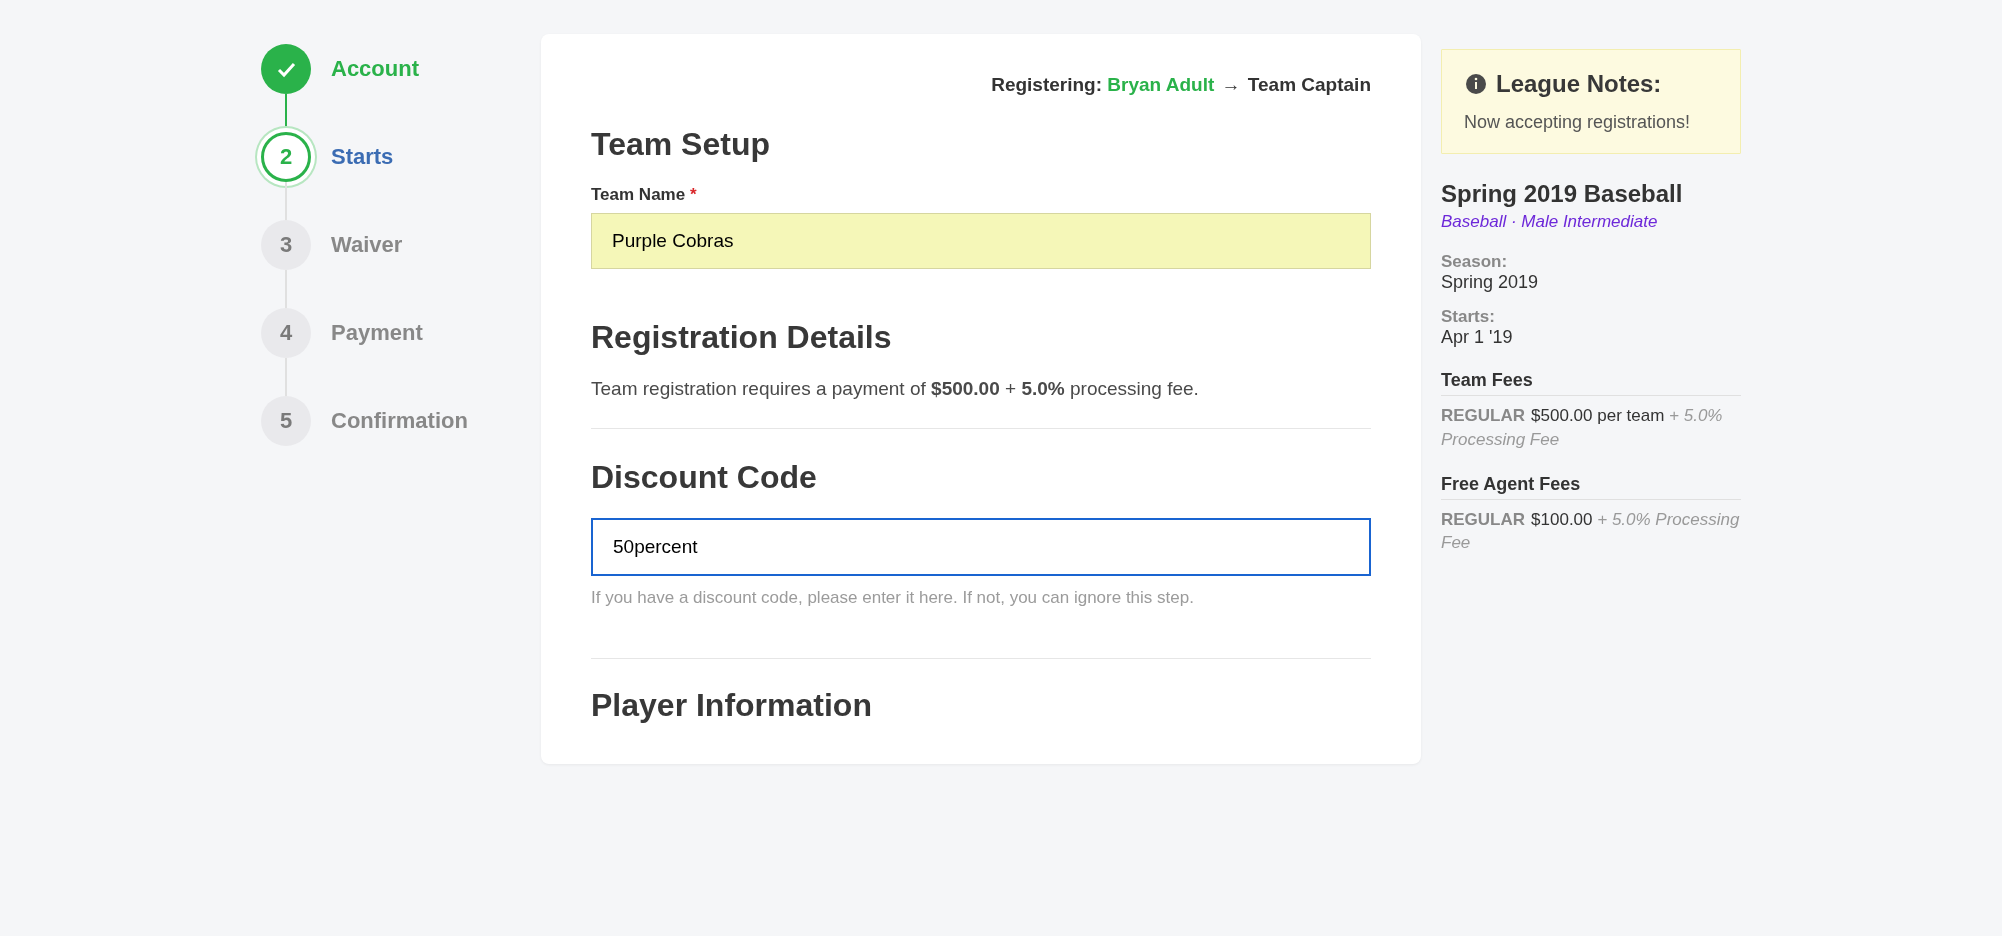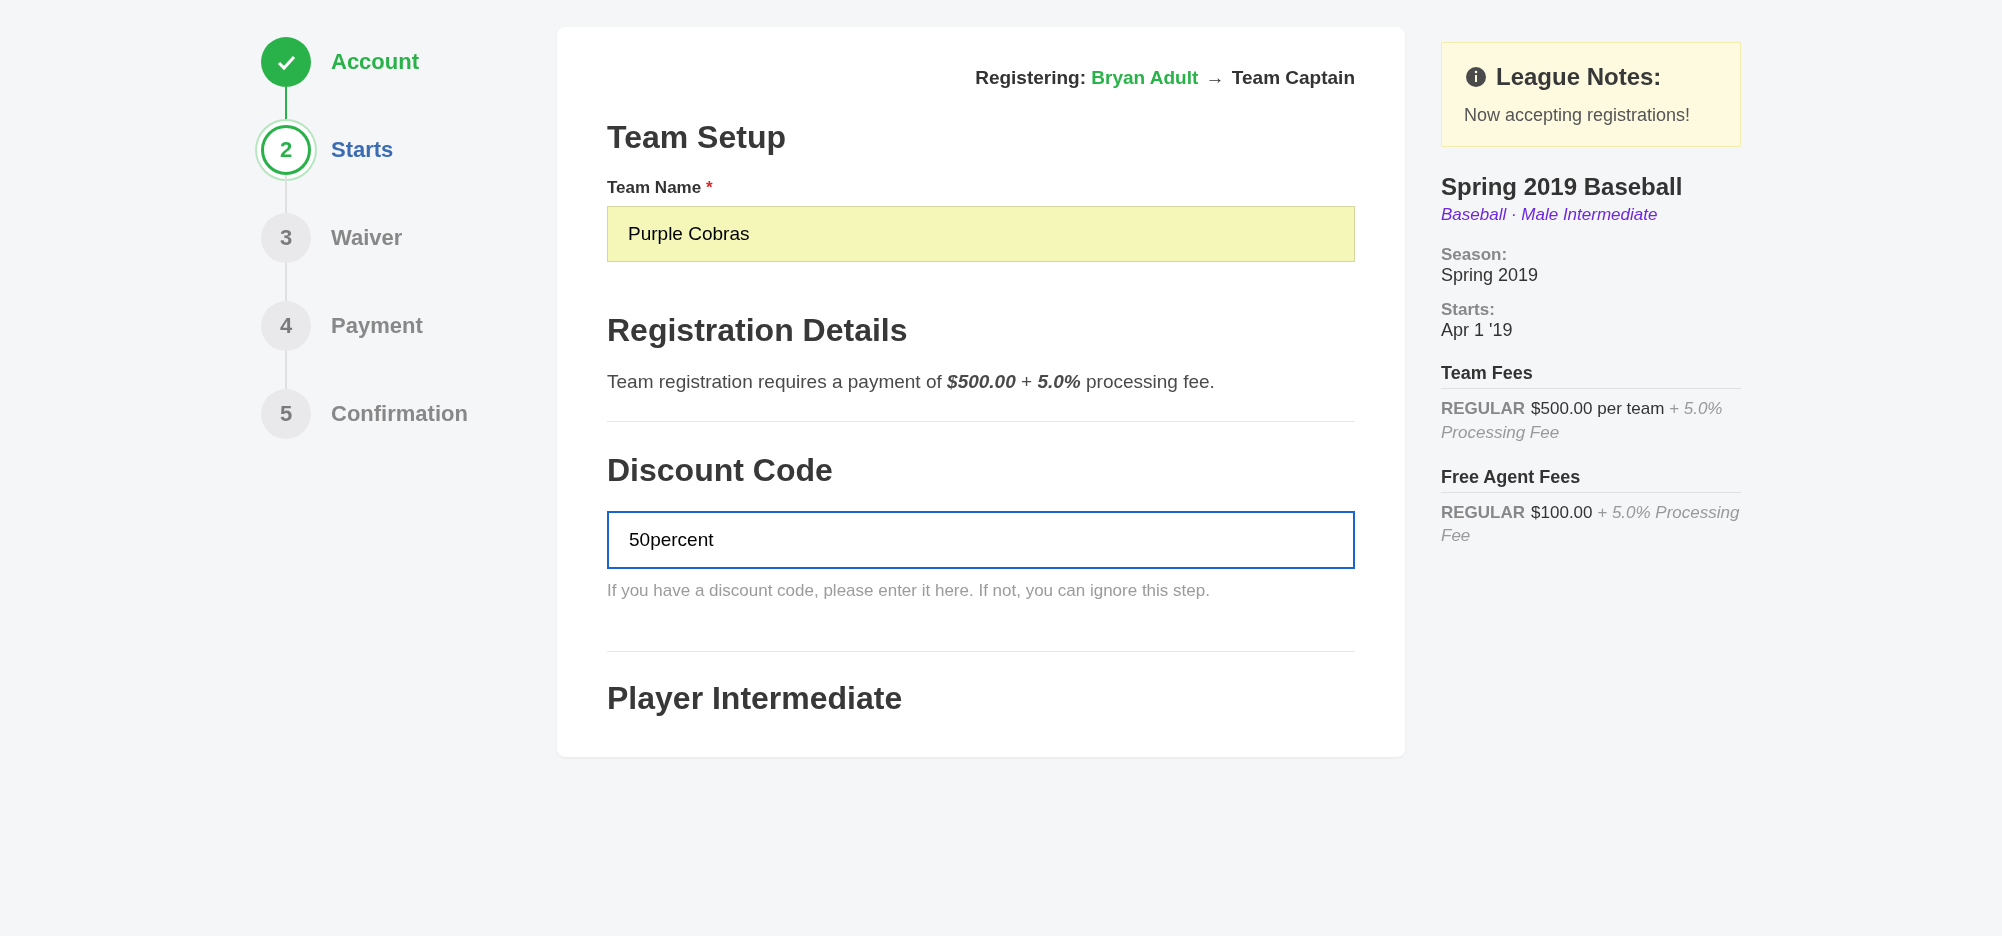--- a/index.html
+++ b/index.html
@@ -9,22 +9,22 @@
     }
     body {
       font-family: -apple-system, BlinkMacSystemFont, "Segoe UI", Helvetica, Arial, sans-serif;
       background: #f5f6f8;
       color: #333;
     }
     .page {
       display: flex;
       max-width: 1540px;
       margin: 0 auto;
-      gap: 36px;
-      padding: 27px 30px;
+      gap: 20px;
+      padding: 34px 30px;
     }
     
     .steps {
       width: 260px;
       flex-shrink: 0;
       padding-top: 10px;
     }
     .step {
       display: flex;
       align-items: center;
@@ -138,21 +138,20 @@
       border: 2px solid #1964d1;
       outline: none;
     }
     .reg-text {
       font-size: 19px;
       color: #4a4a4a;
       margin-bottom: 28px;
     }
     .reg-text strong {
       font-weight: 700;
-      font-style: italic;
     }
     hr.divider {
       border: none;
       border-top: 1px solid #e6e6e6;
       margin: 0 0 28px 0;
     }
     .help-text {
       font-size: 17px;
       color: #9b9b9b;
       margin-top: 12px;
@@ -308,21 +307,21 @@
 
     <div class="block">
       <h1 class="section">Discount Code</h1>
       <input type="text" class="input focused" value="50percent" style="">
       <p class="help-text">If you have a discount code, please enter it here. If not, you can ignore this step.</p>
     </div>
 
     <hr class="divider">
 
     <div class="block" style="margin-bottom:0">
-      <h1 class="section" style="margin-bottom:0">Player Intermediate</h1>
+      <h1 class="section" style="margin-bottom:0">Player Information</h1>
     </div>
   </div>
 
   <div class="sidebar">
     <div class="notes-box">
       <div class="notes-title">
         <svg class="info-icon-svg" viewBox="0 0 24 24">
             <circle cx="12" cy="12" r="10"></circle>
             <rect x="11" y="10" width="2" height="7" fill="#fdfae0"></rect>
             <circle cx="12" cy="7" r="1.3" fill="#fdfae0"></circle>

